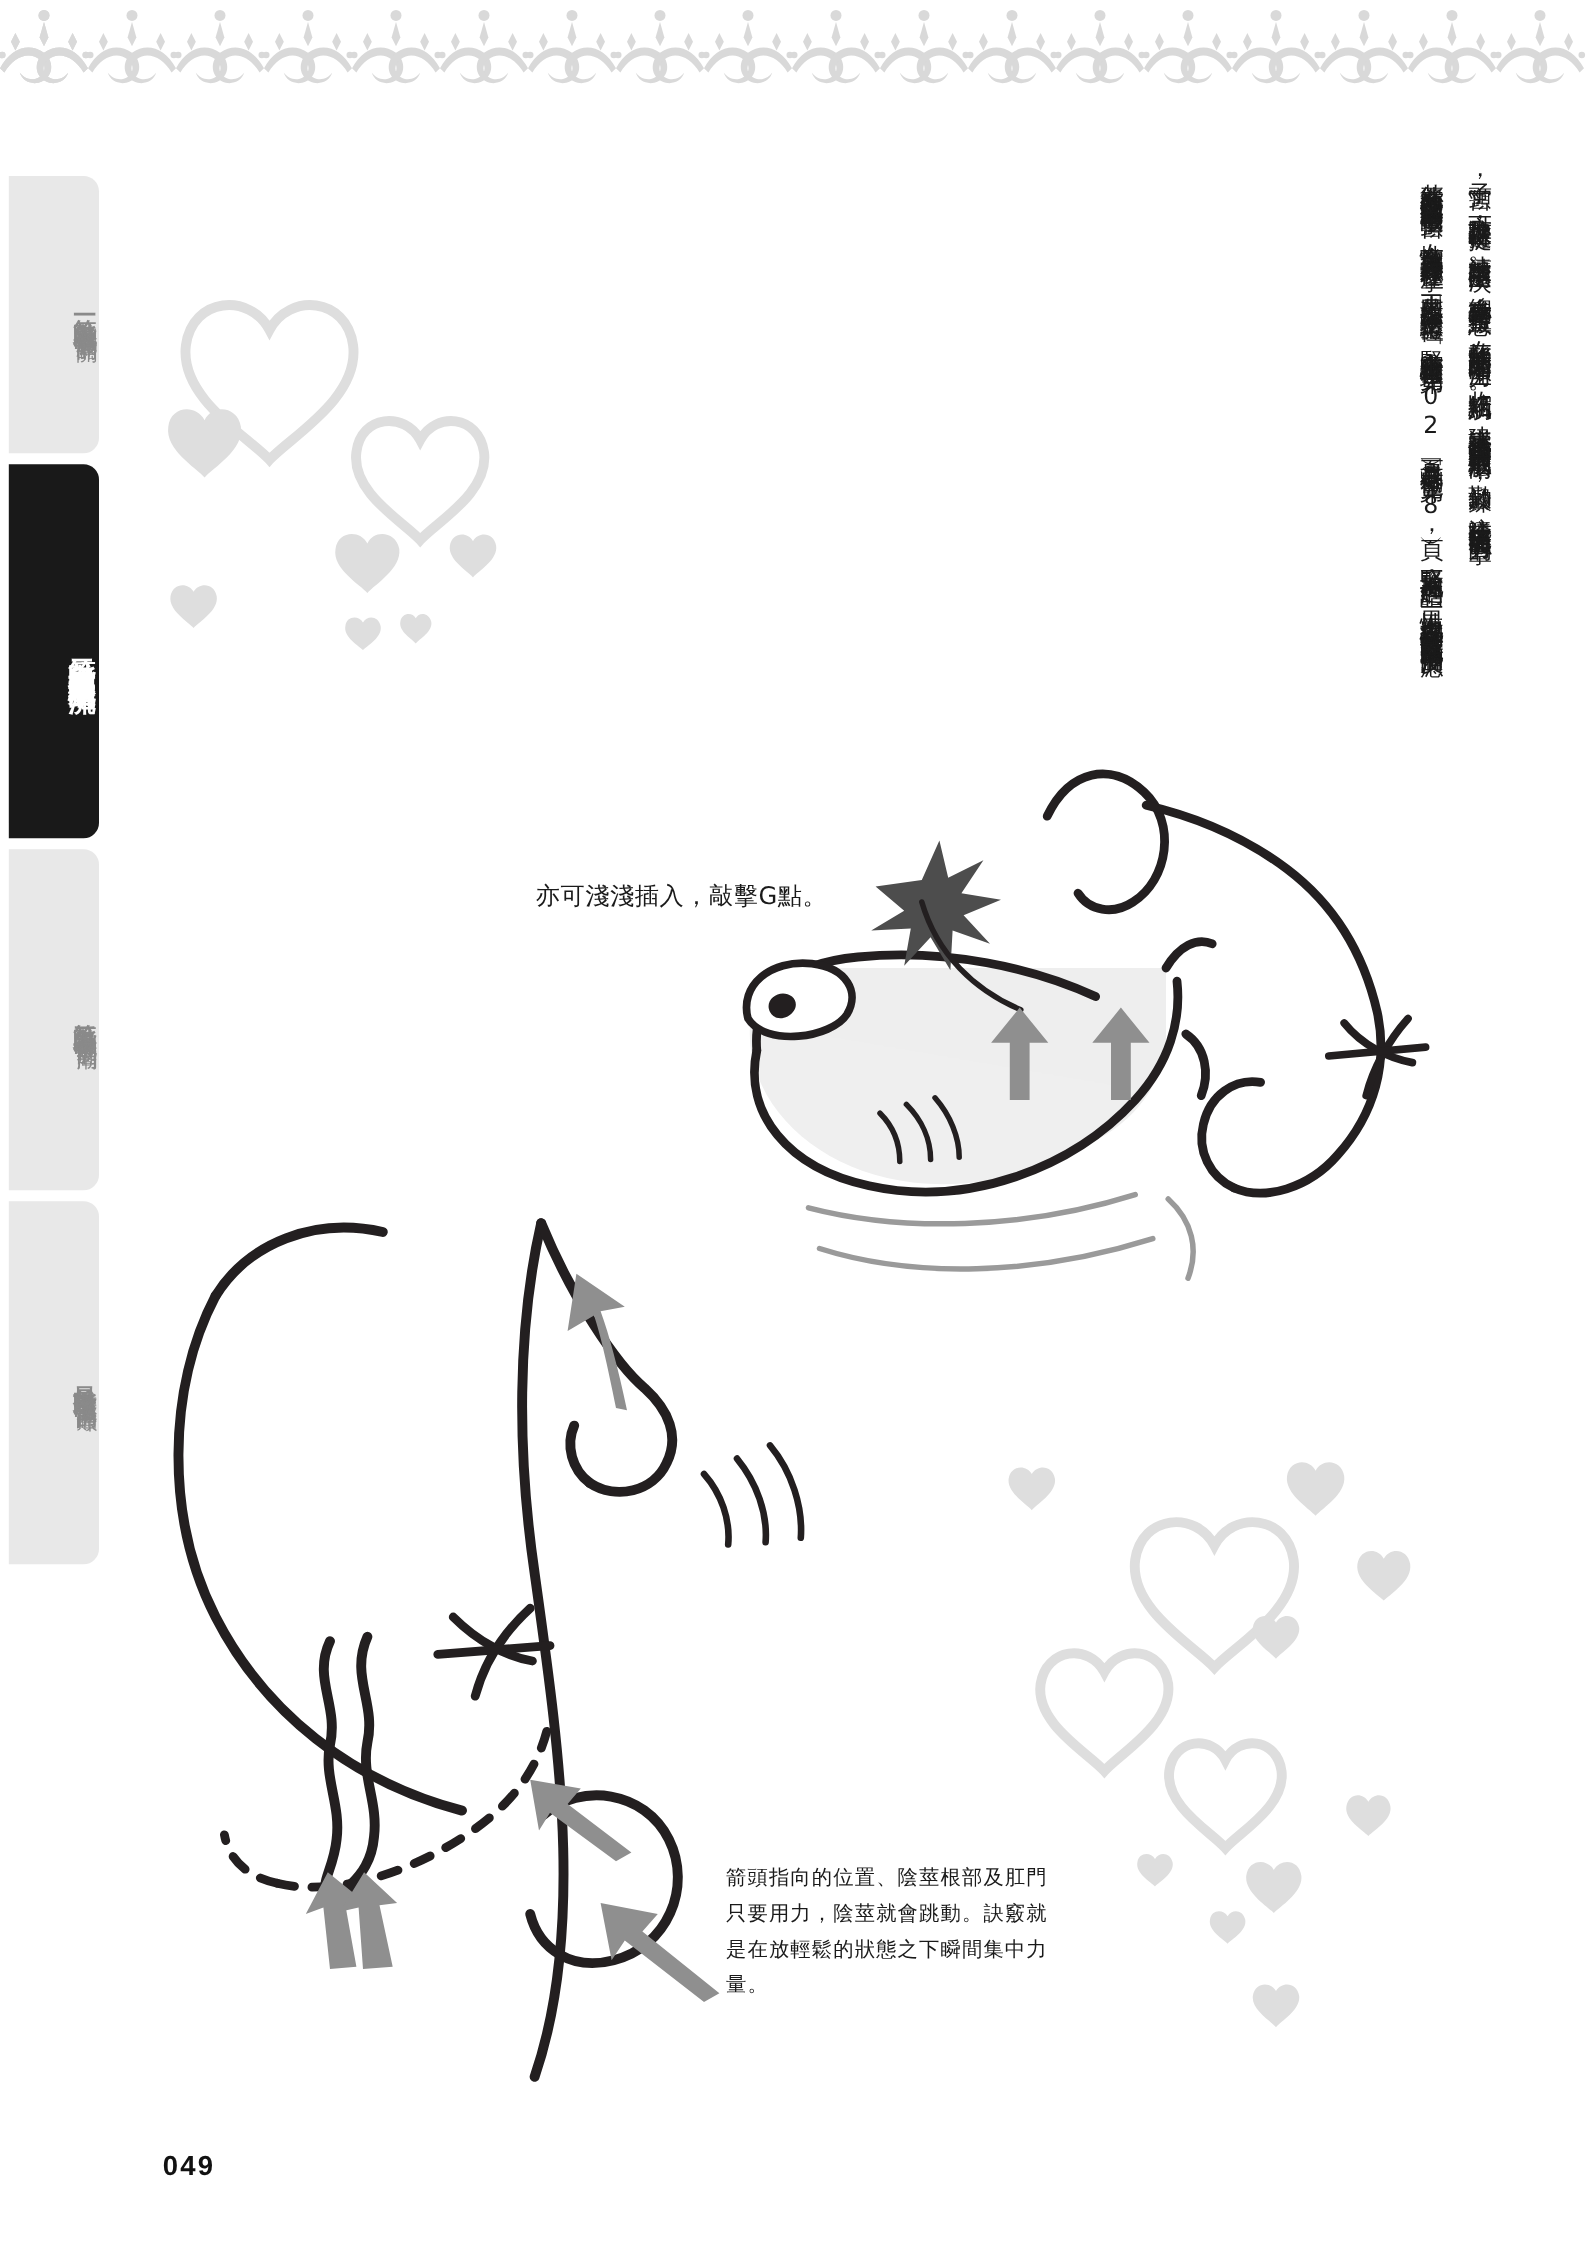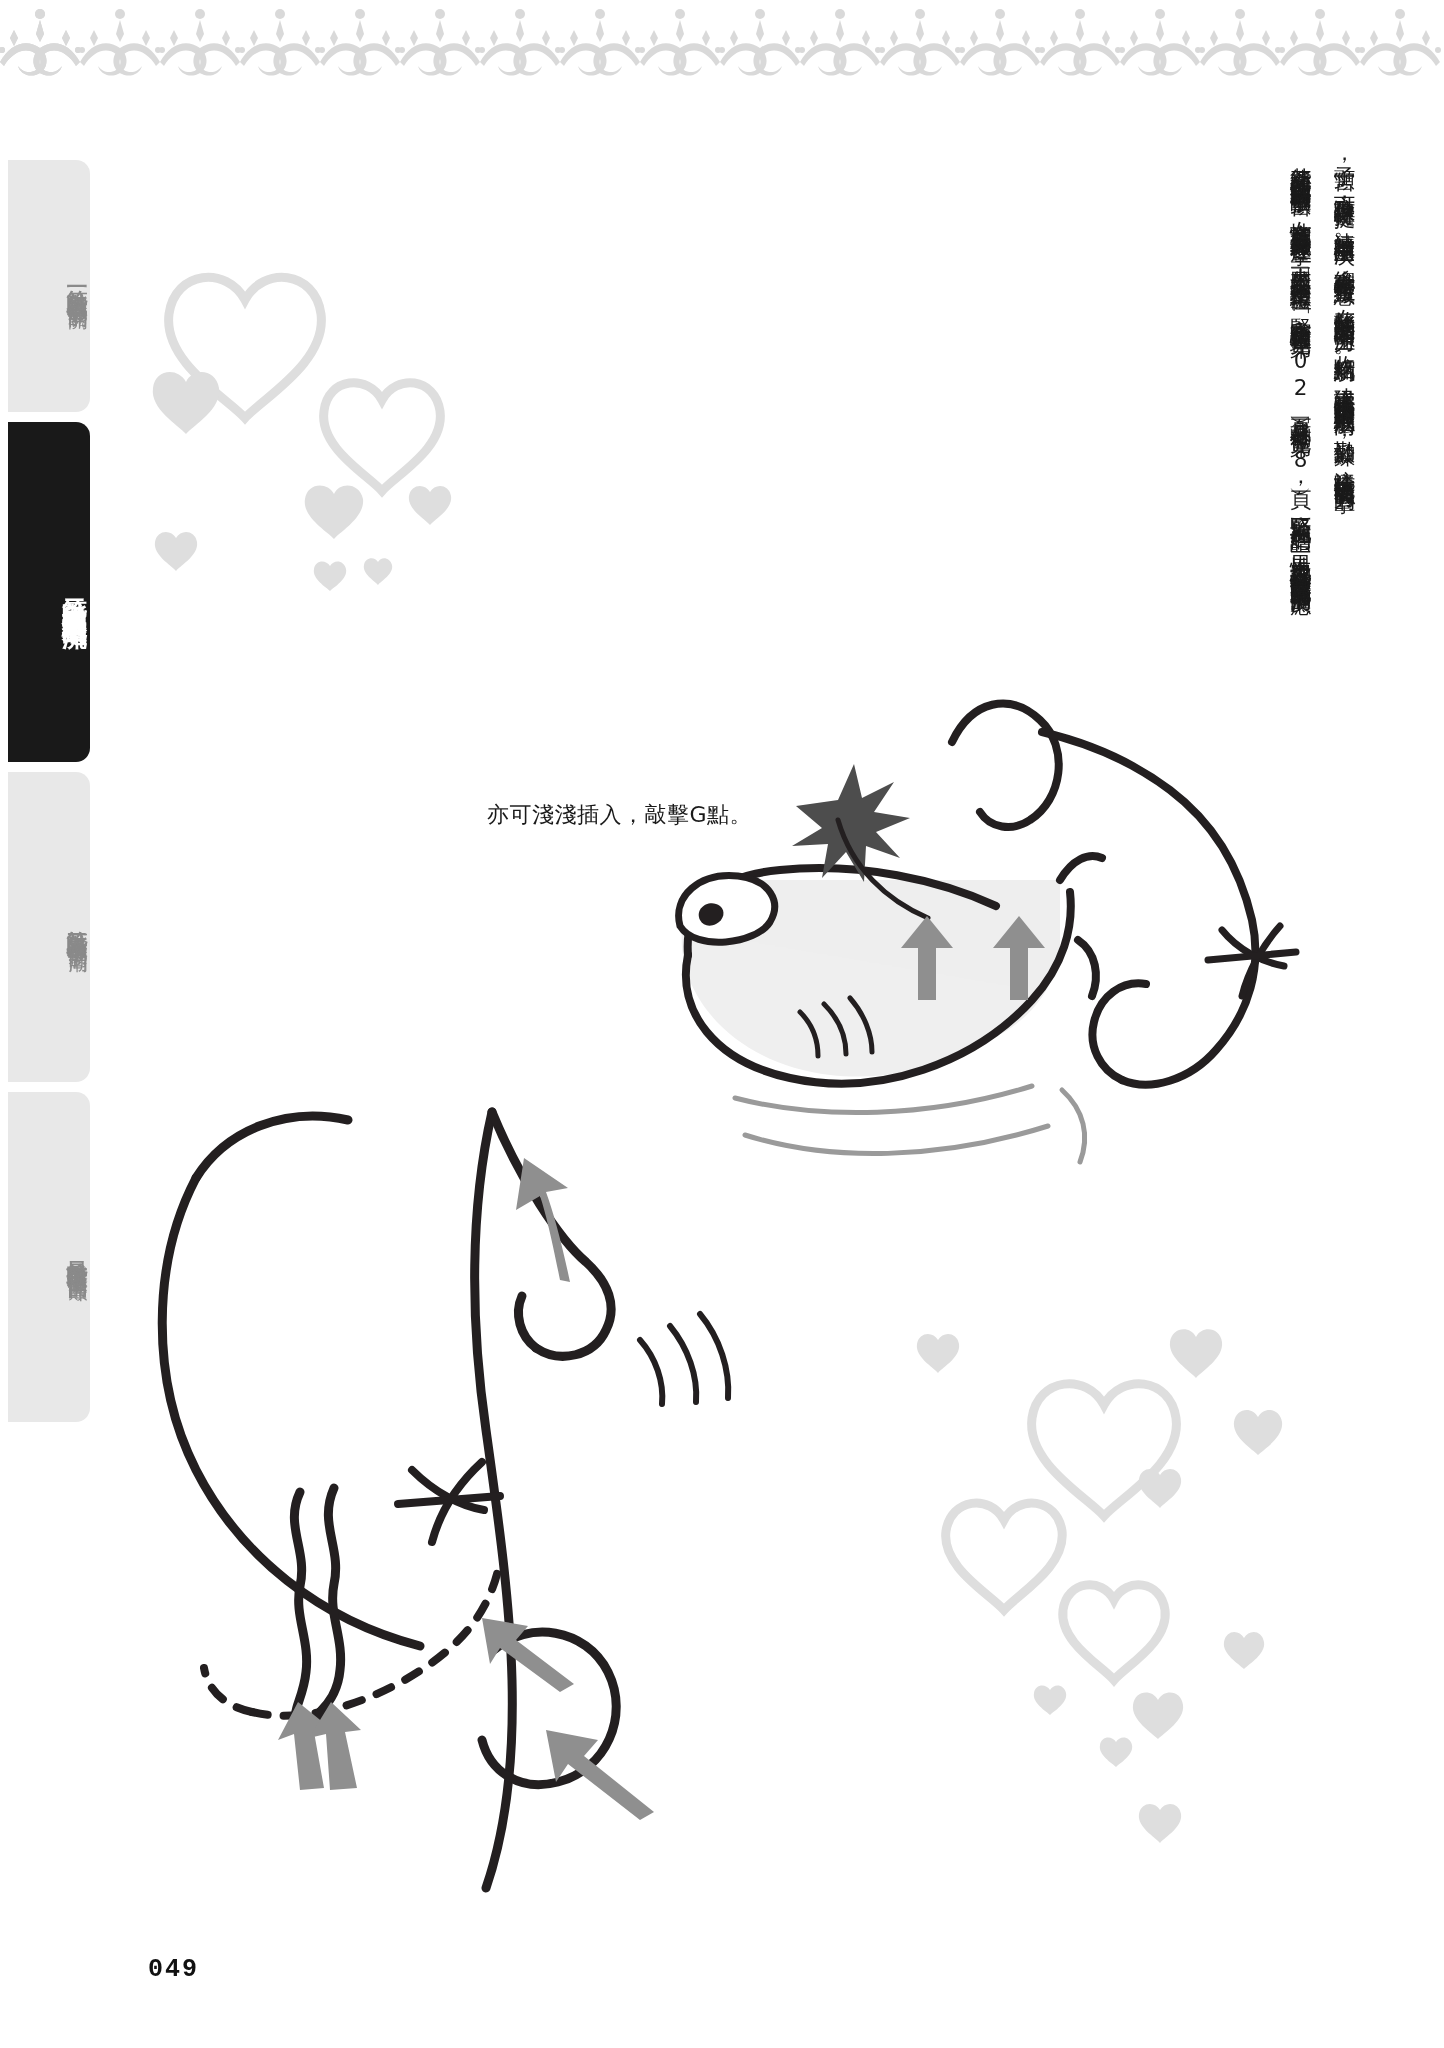--- a/index.html
+++ b/index.html
@@ -111,21 +111,21 @@
 
   
   .page-number {
     position: absolute;
     left: 148px;
     top: 1955px;
     font-size: 25px;
     font-weight: bold;
     letter-spacing: 2px;
     color: #111111;
-    font-family: Liberation Mono, monospace;
+    font-family: Liberation Sans, sans-serif;
   }
 
   
   .art {
     position: absolute;
     left: 0; top: 0;
     width: 1444px; height: 2048px;
     pointer-events: none;
   }
 </style>
@@ -318,16 +318,17 @@
         <path d="M560,1692 l-60,-44 l-10,16 l-8,-46 l46,8 l-12,14 l58,44 z"></path>
       </g>
       <g fill="#8f8f8f">
         <path d="M640,1820 l-72,-56 l-12,18 l-10,-52 l52,10 l-14,16 l70,56 z"></path>
       </g>
     </g>
 
   </svg>
 
   <div class="caption-g">亦可淺淺插入，敲擊G點。</div>
+  <div class="caption-arrow">箭頭指向的位置、陰莖根部及肛門只要用力，陰莖就會跳動。訣竅就是在放輕鬆的狀態之下瞬間集中力量。</div>
 
   <div class="page-number">049</div>
 
 </div>
 
 </body></html>

